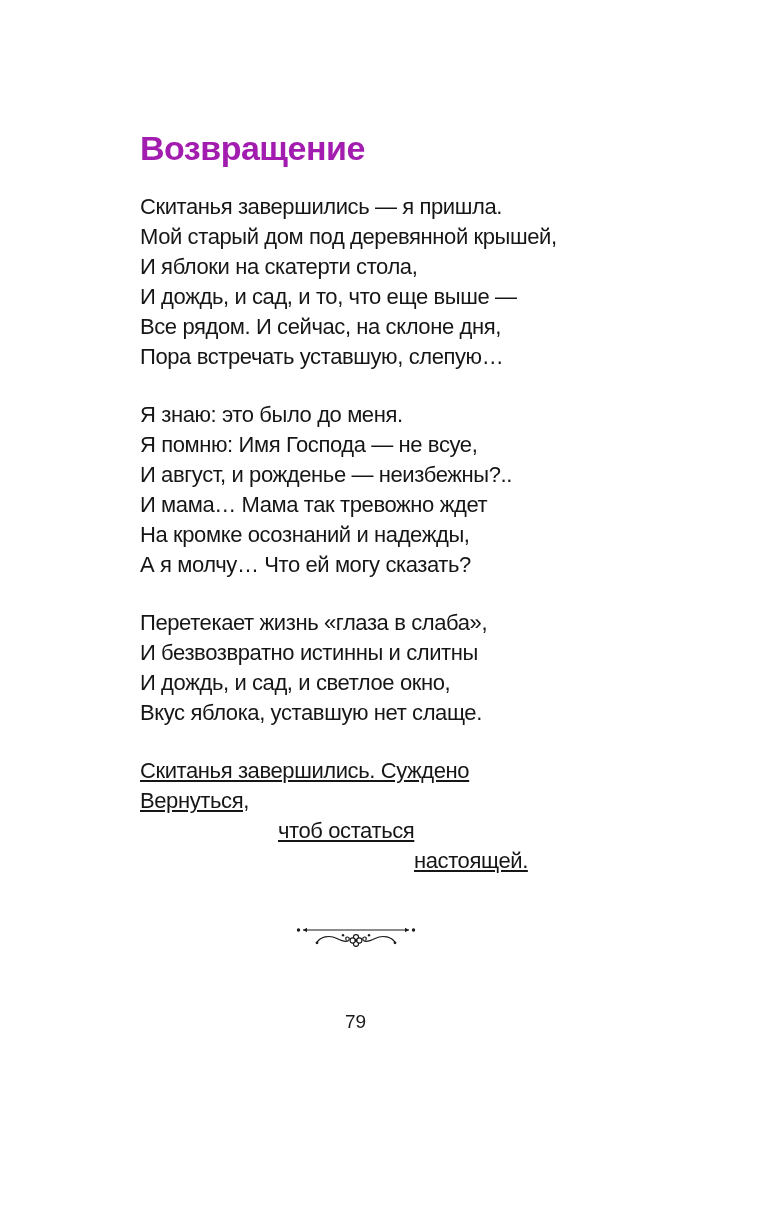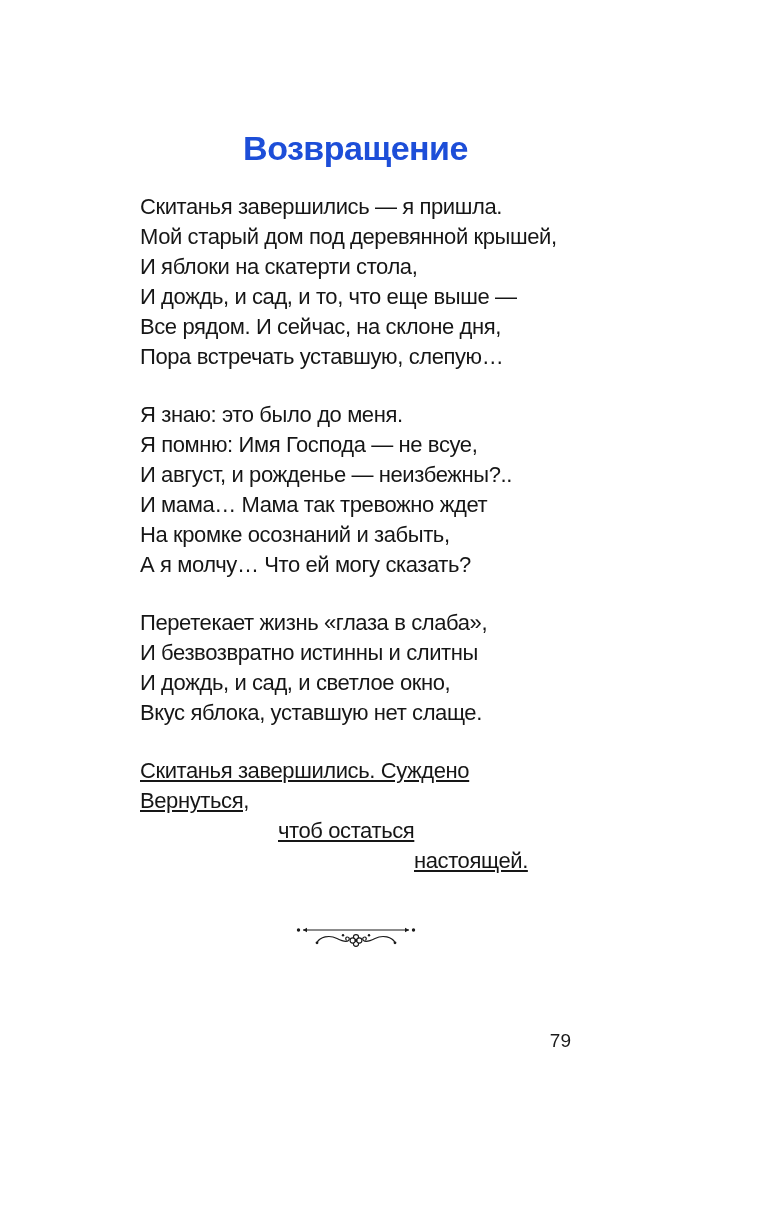--- a/index.html
+++ b/index.html
@@ -20,23 +20,22 @@
     position: absolute;
     left: 140px;
     top: 0;
     width: 431px;
   }
   .title {
     margin: 128px 0 0 0;
     font-size: 34px;
     line-height: 40px;
     font-weight: bold;
-    text-align: center;
     letter-spacing: -0.5px;
-    color: #1d4ed8;
+    color: #a21caf;
   }
   .poem {
     margin-top: 24px;
     font-size: 22px;
     line-height: 30px;
     letter-spacing: -0.4px;
     color: #161616;
   }
   .stanza {
     margin: 0 0 28px 0;
@@ -53,22 +52,22 @@
   .ornament {
     margin-top: 48px;
     text-align: center;
     height: 26px;
   }
   .ornament svg {
     display: inline-block;
     vertical-align: top;
   }
   .page-number {
-    margin-top: 80px;
-    text-align: right;
+    margin-top: 61px;
+    text-align: center;
     font-size: 19px;
     line-height: 22px;
     color: #1a1a1a;
   }
 </style>
 </head>
 <body>
 
 <div class="page">
   <div class="content">
@@ -84,21 +83,21 @@
         <div class="line">И дождь, и сад, и то, что еще выше —</div>
         <div class="line">Все рядом. И сейчас, на склоне дня,</div>
         <div class="line">Пора встречать уставшую, слепую…</div>
       </div>
 
       <div class="stanza">
         <div class="line">Я знаю: это было до меня.</div>
         <div class="line">Я помню: Имя Господа — не всуе,</div>
         <div class="line">И август, и рожденье — неизбежны?..</div>
         <div class="line">И мама… Мама так тревожно ждет</div>
-        <div class="line">На кромке осознаний и забыть,</div>
+        <div class="line">На кромке осознаний и надежды,</div>
         <div class="line">А я молчу… Что ей могу сказать?</div>
       </div>
 
       <div class="stanza">
         <div class="line">Перетекает жизнь «глаза в слаба»,</div>
         <div class="line">И безвозвратно истинны и слитны</div>
         <div class="line">И дождь, и сад, и светлое окно,</div>
         <div class="line">Вкус яблока, уставшую нет слаще.</div>
       </div>
 

